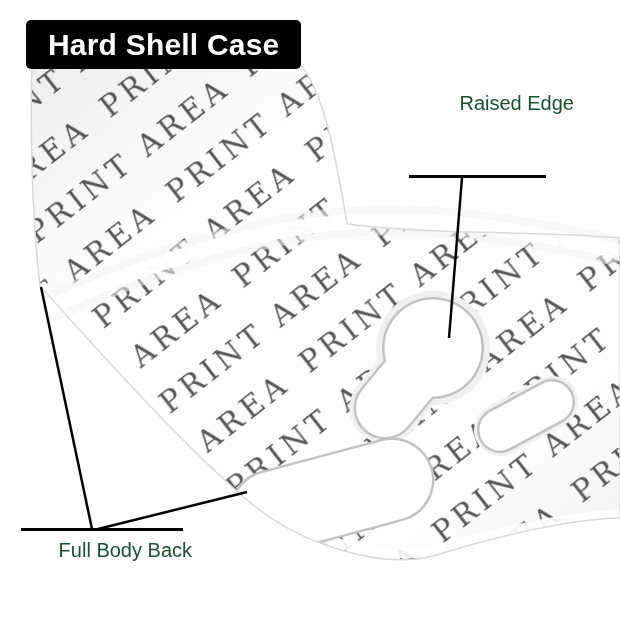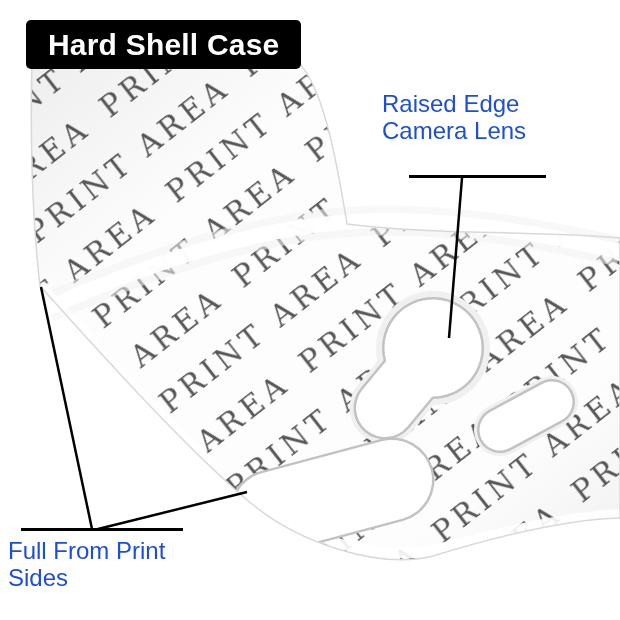--- a/index.html
+++ b/index.html
@@ -35,24 +35,24 @@
     font-size: 30px;
     line-height: 1.1;
     padding: 8px 22px;
     border-radius: 5px;
     letter-spacing: 0.2px;
     white-space: nowrap;
   }
 
   .anno {
     position: absolute;
-    color: #1d4ed8;
-    font-size: 24px;
+    color: #14532d;
+    font-size: 20px;
     line-height: 27px;
-    text-align: left;
+    text-align: right;
   }
   .anno-camera { left: 382px; top: 90px; width: 192px; }
   .anno-body   { left: 8px;  top: 537px; width: 184px; }
 
   .callout { stroke: #000000; fill: none; }
 </style>
 </head>
 <body>
 
 <div class="stage">
@@ -118,21 +118,19 @@
     <line class="callout" x1="462" y1="178" x2="449" y2="338" stroke-width="2.5"></line>
     <line class="callout" x1="21" y1="529.5" x2="183" y2="529.5" stroke-width="3"></line>
     <line class="callout" x1="92" y1="529" x2="41" y2="287" stroke-width="2.5"></line>
     <line class="callout" x1="98" y1="529" x2="247" y2="492" stroke-width="2.5"></line>
   </svg>
 
   <div class="badge">Hard Shell Case</div>
 
   <div class="anno anno-camera">
     <div>Raised Edge</div>
-    <div>Camera Lens</div>
   </div>
 
   <div class="anno anno-body">
-    <div>Full From Print</div>
-    <div>Sides</div>
+    <div>Full Body Back</div>
   </div>
 
 </div>
 
 </body></html>

